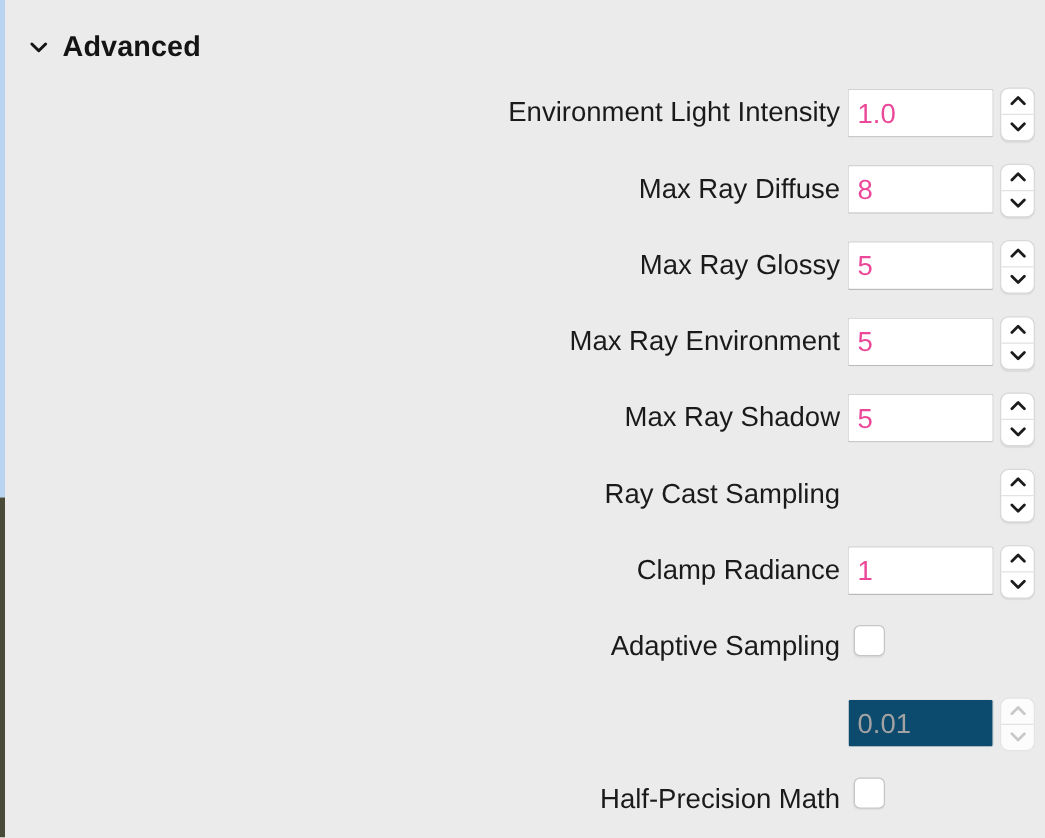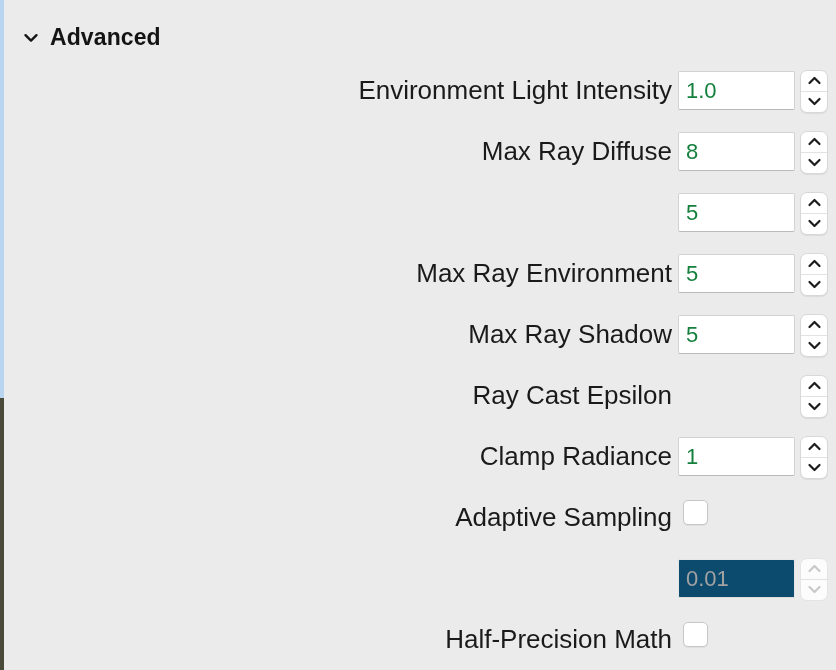--- a/index.html
+++ b/index.html
@@ -63,41 +63,41 @@
     height: 61px;
     display: flex;
     align-items: flex-start;
   }
   .row-label {
     position: absolute;
     right: 836px - 672px;
     width: 600px;
     left: 72px;
     text-align: right;
-    font-size: 26px;
+    font-size: 22px;
     color: #1a1a1a;
     line-height: 40px;
     white-space: nowrap;
     overflow: hidden;
   }
   .row-label.dim { color: #a2a2a2; }
 
   
   .field {
     position: absolute;
     left: 678px;
     top: 1px;
     width: 117px;
     height: 39px;
     background: #ffffff;
     border: 1px solid #d2d2d2;
     border-bottom-color: #b9b9b9;
     border-radius: 2px;
     font-size: 22px;
-    color: #15803d;
+    color: #ec4899;
     line-height: 37px;
     padding-left: 7px;
     white-space: nowrap;
     overflow: hidden;
   }
   .field.disabled {
     background: #0c4a6e;
     border-color: #e6e6e6;
     border-bottom-color: #dcdcdc;
     color: #a2a2a2;
@@ -183,20 +183,21 @@
           </svg>
         </div>
         <div class="half down">
           <svg width="15" height="11" viewBox="0 0 15 11">
             <path d="M2.5 3 L7.5 8 L12.5 3" fill="none" stroke="#1c1c1c" stroke-width="2.2" stroke-linecap="round" stroke-linejoin="round"></path>
           </svg>
         </div>
       </div>
     </div>
     <div class="row">
+      <div class="row-label">Max Ray Glossy</div>
       <div class="field">5</div>
       <div class="stepper">
         <div class="half up">
           <svg width="15" height="11" viewBox="0 0 15 11">
             <path d="M2.5 8 L7.5 3 L12.5 8" fill="none" stroke="#1c1c1c" stroke-width="2.2" stroke-linecap="round" stroke-linejoin="round"></path>
           </svg>
         </div>
         <div class="half down">
           <svg width="15" height="11" viewBox="0 0 15 11">
             <path d="M2.5 3 L7.5 8 L12.5 3" fill="none" stroke="#1c1c1c" stroke-width="2.2" stroke-linecap="round" stroke-linejoin="round"></path>
@@ -230,21 +231,21 @@
           </svg>
         </div>
         <div class="half down">
           <svg width="15" height="11" viewBox="0 0 15 11">
             <path d="M2.5 3 L7.5 8 L12.5 3" fill="none" stroke="#1c1c1c" stroke-width="2.2" stroke-linecap="round" stroke-linejoin="round"></path>
           </svg>
         </div>
       </div>
     </div>
     <div class="row">
-      <div class="row-label">Ray Cast Epsilon</div>
+      <div class="row-label">Ray Cast Sampling</div>
       <div class="stepper">
         <div class="half up">
           <svg width="15" height="11" viewBox="0 0 15 11">
             <path d="M2.5 8 L7.5 3 L12.5 8" fill="none" stroke="#1c1c1c" stroke-width="2.2" stroke-linecap="round" stroke-linejoin="round"></path>
           </svg>
         </div>
         <div class="half down">
           <svg width="15" height="11" viewBox="0 0 15 11">
             <path d="M2.5 3 L7.5 8 L12.5 3" fill="none" stroke="#1c1c1c" stroke-width="2.2" stroke-linecap="round" stroke-linejoin="round"></path>
           </svg>

